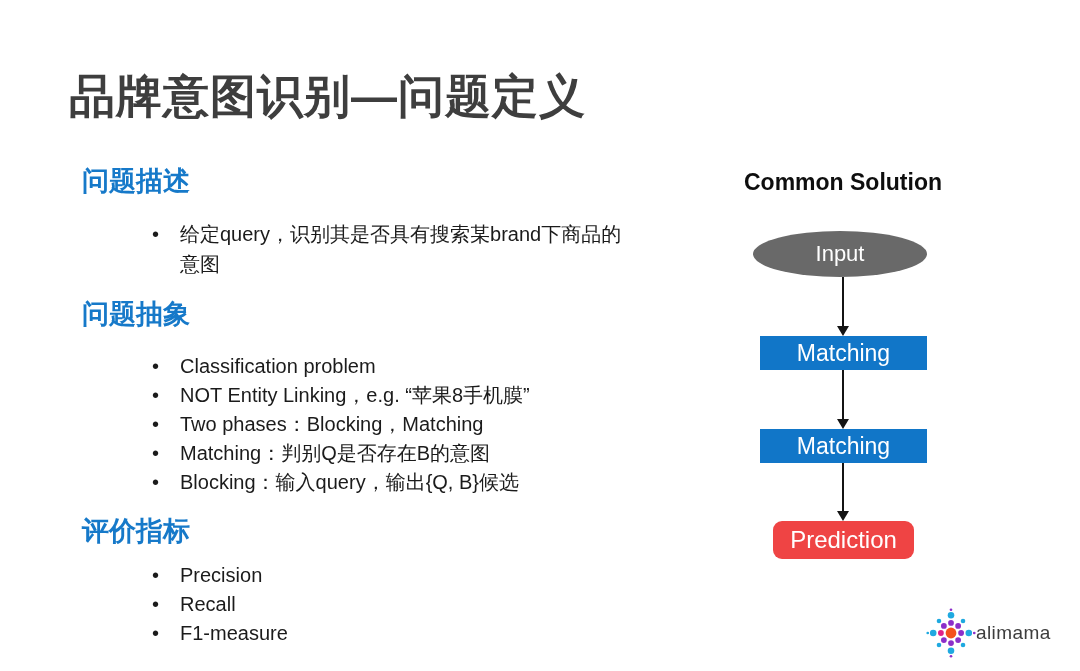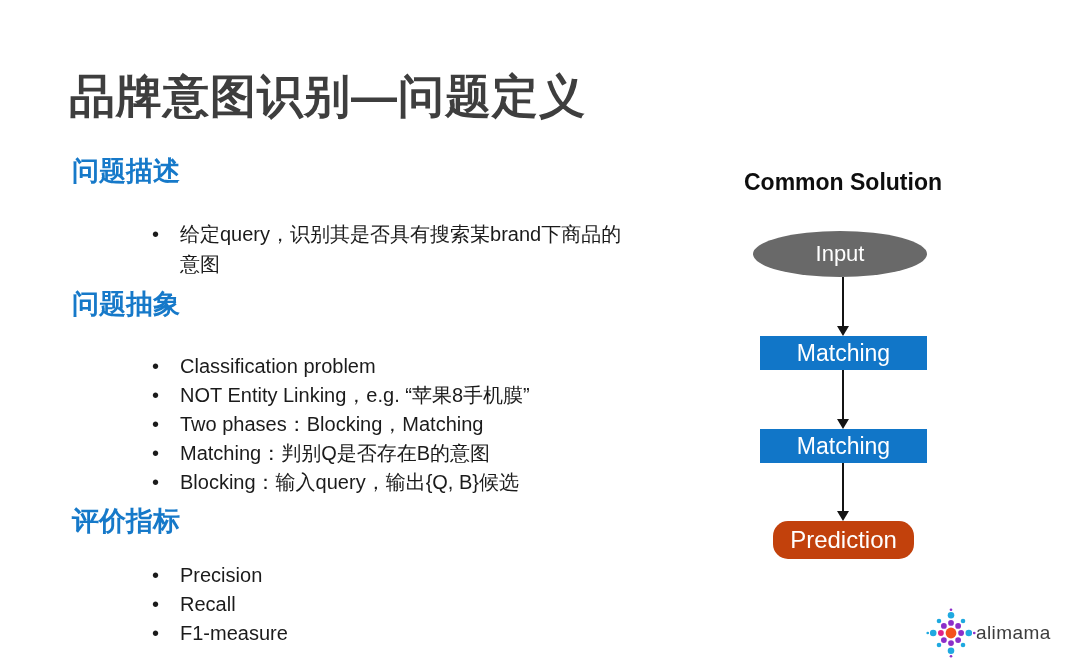--- a/index.html
+++ b/index.html
@@ -18,21 +18,21 @@
     left: 69px; top: 66px;
     margin: 0;
     font-size: 46px;
     font-weight: 600;
     color: #3e3e3e;
     letter-spacing: 1px;
     white-space: nowrap;
   }
   .section-heading {
     position: absolute;
-    margin: 0;
+    margin: 10px;
     font-size: 27px;
     font-weight: 600;
     color: #1679c9;
     white-space: nowrap;
   }
   #heading-1 { left: 72px; top: 153px; }
   #heading-2 { left: 72px; top: 286px; }
   #heading-3 { left: 72px; top: 503px; }
 
   .bullet-list {
@@ -92,22 +92,22 @@
   }
   #node-matching {
     left: 760px; top: 429px;
     width: 167px; height: 34px;
     background: #1176c8;
     font-size: 23px;
   }
   #node-prediction {
     left: 773px; top: 521px;
     width: 141px; height: 38px;
-    border-radius: 15px;
-    background: #c2410c;
+    border-radius: 9px;
+    background: #ef4444;
     font-size: 24px;
   }
 
   .arrow {
     position: absolute;
     width: 2px;
     background: #141414;
   }
   .arrow::after {
     content: "";

